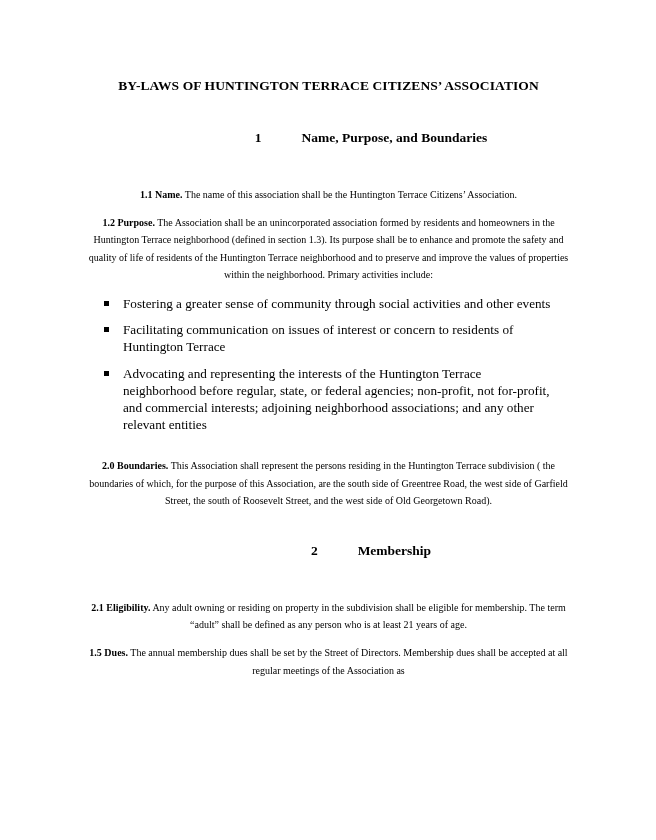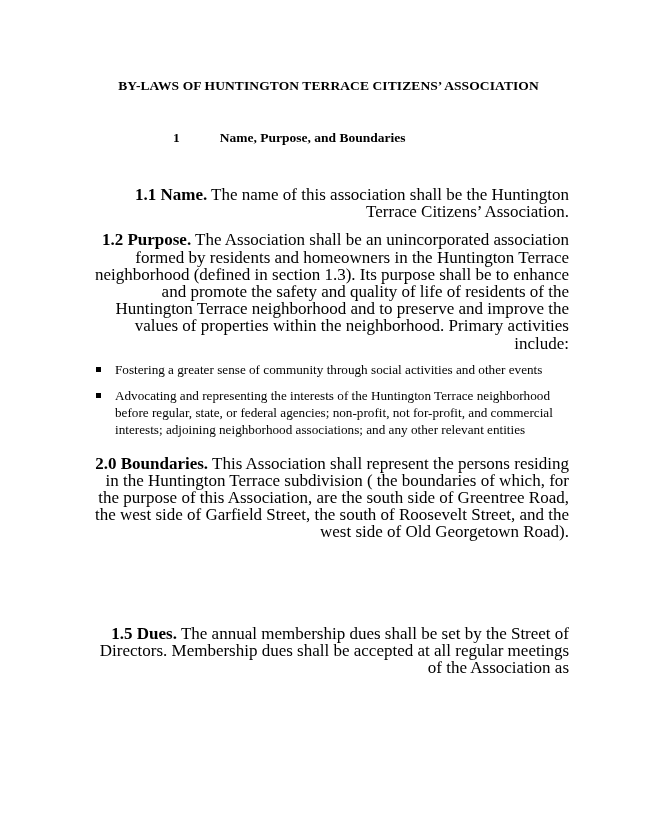--- a/index.html
+++ b/index.html
@@ -34,38 +34,39 @@
     margin: 0;
     padding-top: 77px;
     line-height: 17px;
   }
   .section-heading {
     font-size: 13.5px;
     font-weight: bold;
     margin: 0;
     line-height: 17px;
     white-space: pre;
+    text-align: center;
   }
   .h1-spacer { height: 35px; }
   .h2-spacer { height: 33px; }
   .para {
-    font-size: 17px;
+    font-size: 10px;
     line-height: 17.2px;
     margin: 0;
-    text-align: right;
+    text-align: center;
   }
   .para-gap { height: 11px; }
   .pre-13-gap { height: 12px; }
   .post-h1-gap { height: 40px; }
   .post-h2-gap { height: 40px; }
   b, .lbl {
     font-weight: bold;
   }
   .bullet-list {
-    margin: 4px;
+    margin: 12px;
     padding: 0;
     list-style: none;
   }
   .bullet-item {
     position: relative;
     font-size: 13.2px;
     line-height: 17.2px;
     padding-left: 23px;
     margin-bottom: 9px;
   }
@@ -101,33 +102,39 @@
     <p class="para"><b class="lbl">1.2 Purpose.</b><span> The Association shall be an unincorporated association formed by residents and homeowners in the Huntington Terrace neighborhood (defined in section 1.3). Its purpose shall be to enhance and promote the safety and quality of life of residents of the Huntington Terrace neighborhood and to preserve and improve the values of properties within the neighborhood. Primary activities include:</span></p>
 
     <div class="bullets-wrap">
       <ul class="bullet-list">
         <li class="bullet-item">
           <span class="bullet-marker"></span>
           <span>Fostering a greater sense of community through social activities and other events</span>
         </li>
         <li class="bullet-item">
           <span class="bullet-marker"></span>
+          <span>Facilitating communication on issues of interest or concern to residents of Huntington Terrace</span>
+        </li>
+        <li class="bullet-item">
+          <span class="bullet-marker"></span>
           <span>Advocating and representing the interests of the Huntington Terrace neighborhood before regular, state, or federal agencies; non-profit, not for-profit, and commercial interests; adjoining neighborhood associations; and any other relevant entities</span>
         </li>
       </ul>
     </div>
 
     <div class="pre-13-gap"></div>
 
     <p class="para"><b class="lbl">2.0 Boundaries.</b><span>  This Association shall represent the persons residing in the Huntington Terrace subdivision ( the boundaries of which, for the purpose of this Association, are the south side of Greentree Road, the west side of Garfield Street, the south of Roosevelt Street, and the west side of Old Georgetown Road).</span></p>
 
     <div class="h2-spacer"></div>
 
+    <div class="section-heading" style="padding-left: 85px;"><span>2</span><span style="display: inline-block; width: 40px;"></span><span>Membership</span></div>
 
     <div class="post-h2-gap"></div>
 
+    <p class="para"><b class="lbl">2.1  Eligibility.</b><span> Any adult owning or residing on property in the subdivision shall be eligible for membership. The term “adult” shall be defined as any person who is at least 21 years of age.</span></p>
 
     <div class="para-gap"></div>
 
     <p class="para"><b class="lbl">1.5 Dues.</b><span> The annual membership dues shall be set by the Street of Directors. Membership dues shall be accepted at all regular meetings of the Association as</span></p>
 
   </div>
 </div>
 
 </body></html>

